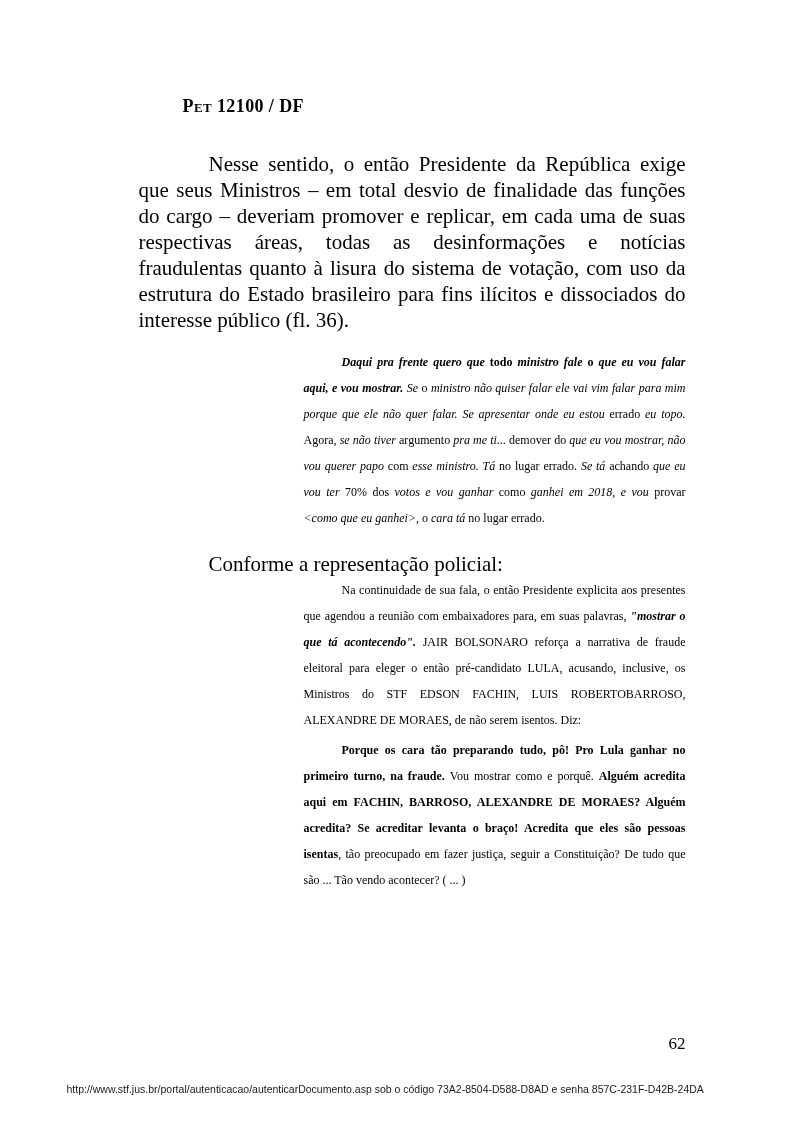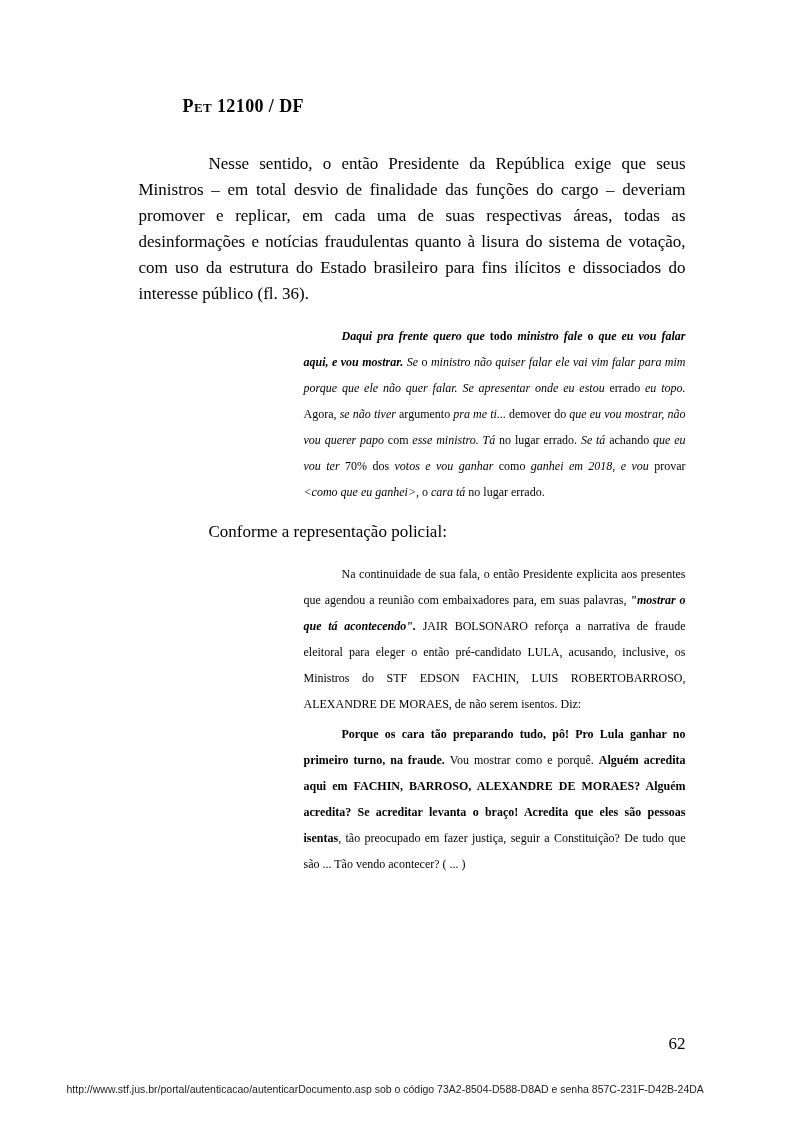--- a/index.html
+++ b/index.html
@@ -17,29 +17,29 @@
   }
   .case-number {
     margin: 0 0 0 44px;
     font-size: 18px;
     font-weight: bold;
     font-variant: small-caps;
     letter-spacing: 0.4px;
   }
   .para {
     margin: 0;
-    font-size: 17px;
+    font-size: 21px;
     line-height: 26px;
     text-align: justify;
   }
   .intro  { margin-top: 34px; text-indent: 70px; }
-  .lead   { margin-top: 14px; text-indent: 70px; }
+  .lead   { margin-top: 20px; text-indent: 70px; }
   .quote  { margin-left: 165px; font-size: 12px; line-height: 26px; }
   .quote1  { margin-top: 16px; text-indent: 38px; }
-  .quote2a { margin-top: 16px; text-indent: 38px; }
+  .quote2a { text-indent: 38px; }
   .quote2b { margin-top: 4px; text-indent: 38px; }
   
   .seg-bi { font-weight: bold; font-style: italic; }
   .seg-b  { font-weight: bold; }
   .seg-i  { font-style: italic; }
   .seg-r  { }
   .page-number {
     position: absolute;
     top: 1034px;
     right: 78px;

